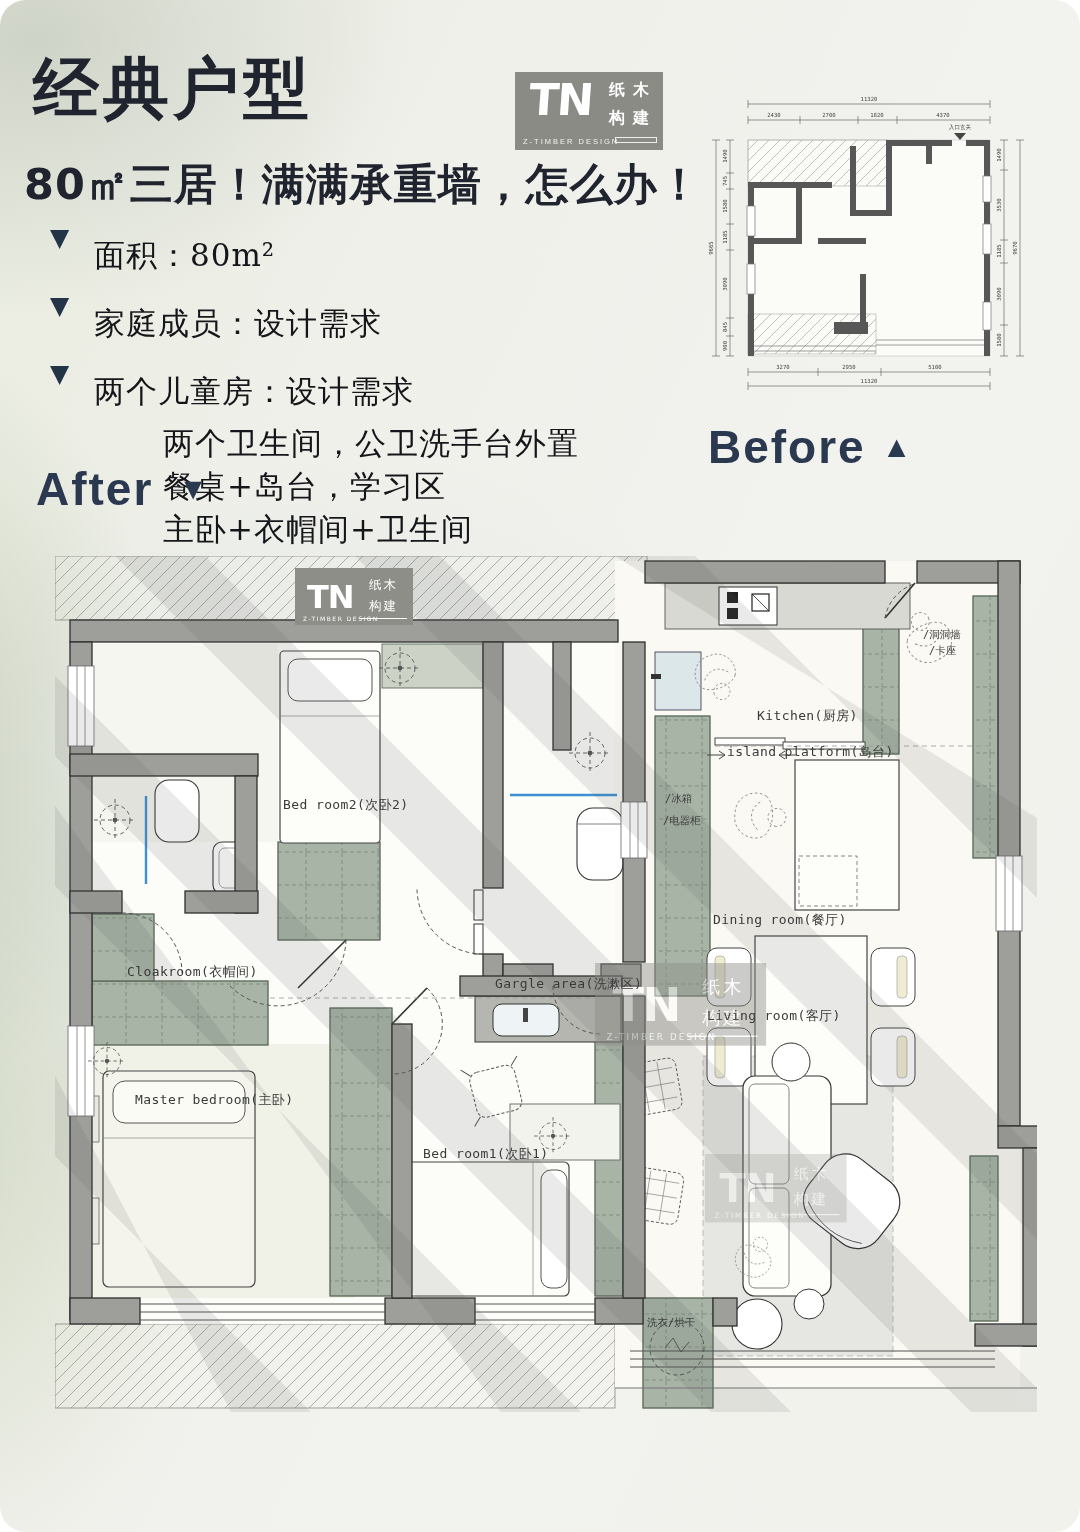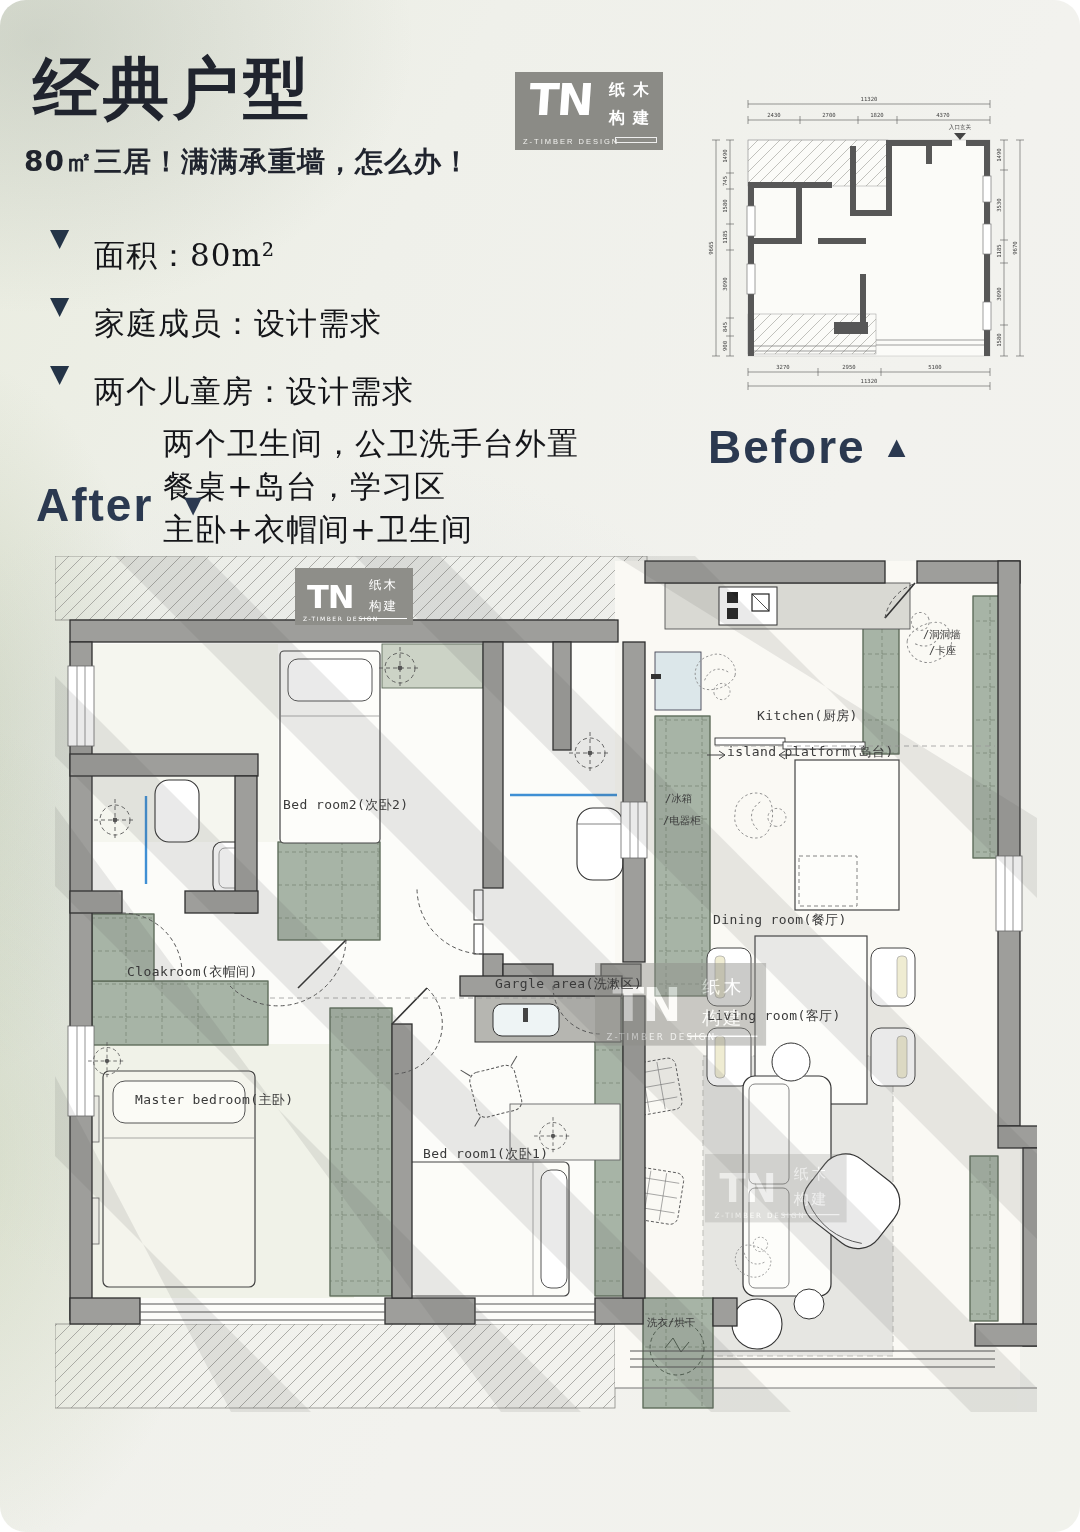--- a/index.html
+++ b/index.html
@@ -7,21 +7,21 @@
     font-family:"Liberation Sans",sans-serif;
     background:
       radial-gradient(ellipse 420px 620px at -70px 1150px, rgba(168,184,138,.38), transparent 70%),
       radial-gradient(ellipse 300px 520px at -50px 720px, rgba(148,164,124,.30), transparent 70%),
       radial-gradient(ellipse 520px 380px at 40px 40px, rgba(138,148,138,.28), transparent 72%),
       radial-gradient(ellipse 700px 600px at 330px 900px, rgba(198,208,216,.35), transparent 75%),
       linear-gradient(115deg,#e9ecdf 0%,#eff0ea 28%,#f2f2ee 60%,#f1f2ec 100%); border-radius: 26px;}
   .abs{position:absolute;}
   .title{left:33px;top:44px;font-size:66px;font-weight:800;color:#20242e;letter-spacing:4px;
     font-family:"DejaVu Sans",sans-serif;}
-  .subtitle{left:24px;top:143px;font-size:28px;font-weight:800;color:#20242e;letter-spacing:1px;
+  .subtitle{left:24px;top:156px;font-size:43px;font-weight:800;color:#20242e;letter-spacing:1px;
     font-family:"DejaVu Sans",sans-serif;white-space:nowrap;}
   .logo{left:515px;top:72px;width:148px;height:78px;background:#8b8b86;color:#fff;}
   .logo .tn{position:absolute;left:14px;top:2px;font-size:44px;font-weight:800;letter-spacing:-2px;
     font-family:"DejaVu Sans",sans-serif;transform:skewX(-4deg);}
   .logo .cn{position:absolute;left:94px;font-size:16px;letter-spacing:8px;font-weight:600;}
   .logo .cn1{top:8px;} .logo .cn2{top:36px;}
   .logo .tag{position:absolute;left:8px;bottom:4px;font-size:7.5px;letter-spacing:2px;color:#f2f2ef;}
   .logo .bar{position:absolute;right:6px;bottom:7px;width:40px;height:4px;border:1px solid #eee;}
   .specs{left:50px;top:218px;width:640px;font-family:"DejaVu Serif","Liberation Serif",serif;color:#15161a;}
   .srow{display:flex;align-items:flex-start;margin-bottom:11px;}
@@ -192,21 +192,21 @@
         <text x="317" y="160" text-anchor="middle" class="dim" transform="rotate(-90 317 160)">9670</text>
       </g>
     </svg>
   </div>
 
   <div class="abs bigmark" style="left:708px;top:420px;">
     <span>Before</span>
     <span class="arrow">▲</span>
   </div>
 
-  <div class="abs bigmark" style="left:36px;top:478px;gap:25px;">
+  <div class="abs bigmark" style="left:36px;top:462px;gap:25px;">
     <span>After</span>
     <span class="arrow">▼</span>
   </div>
 
   <div class="abs after-wrap">
     <svg width="982" height="858" viewBox="0 0 982 858" xmlns="http://www.w3.org/2000/svg" xmlns:xlink="http://www.w3.org/1999/xlink">
       <defs>
         <pattern id="hat" width="14" height="14" patternUnits="userSpaceOnUse">
           <path d="M0,14 L14,0 M-3,3 L3,-3 M11,17 L17,11" stroke="#9b9b95" stroke-width="0.8" fill="none"></path>
         </pattern>

